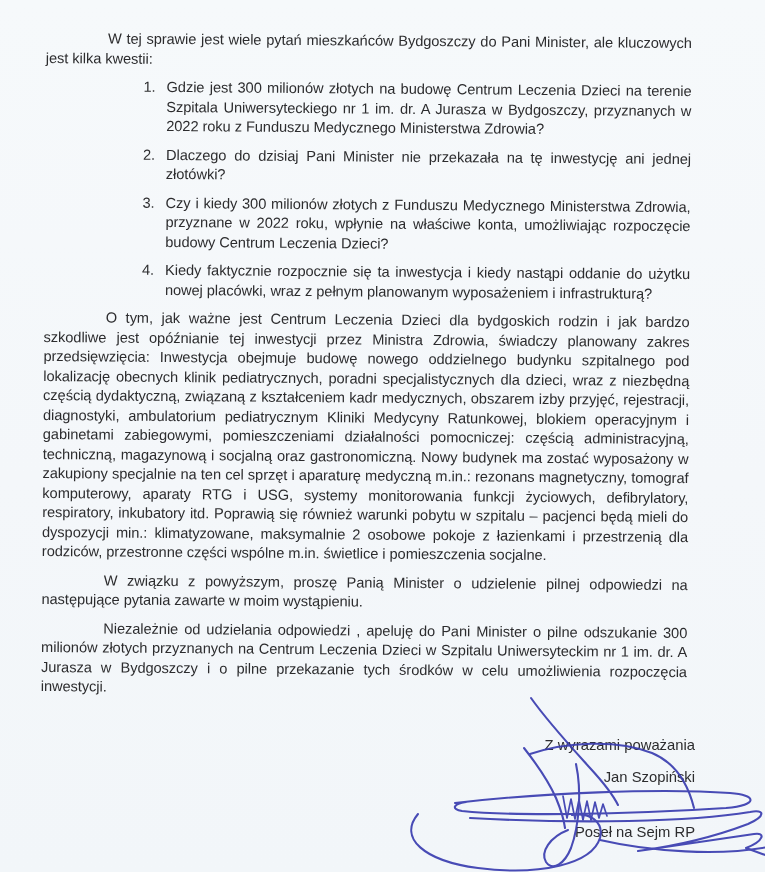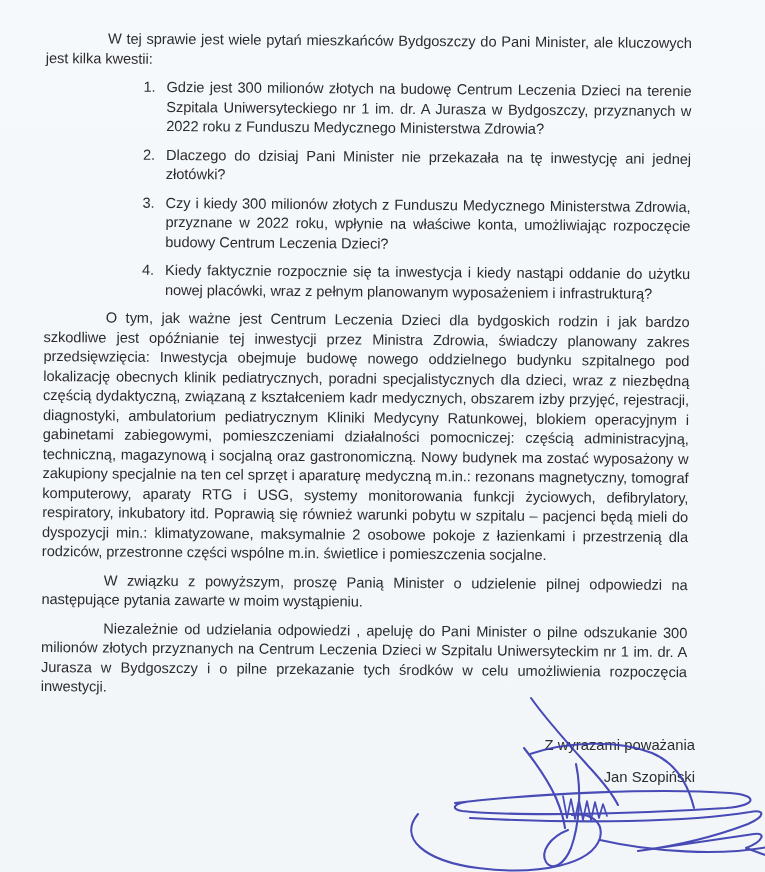--- a/index.html
+++ b/index.html
@@ -91,20 +91,21 @@
     <p>O tym, jak ważne jest Centrum Leczenia Dzieci dla bydgoskich rodzin i jak bardzo szkodliwe jest opóźnianie tej inwestycji przez Ministra Zdrowia, świadczy planowany zakres przedsięwzięcia: Inwestycja obejmuje budowę nowego oddzielnego budynku szpitalnego pod lokalizację obecnych klinik pediatrycznych, poradni specjalistycznych dla dzieci, wraz z niezbędną częścią dydaktyczną, związaną z kształceniem kadr medycznych, obszarem izby przyjęć, rejestracji, diagnostyki, ambulatorium pediatrycznym Kliniki Medycyny Ratunkowej, blokiem operacyjnym i gabinetami zabiegowymi, pomieszczeniami działalności pomocniczej: częścią administracyjną, techniczną, magazynową i socjalną oraz gastronomiczną. Nowy budynek ma zostać wyposażony w zakupiony specjalnie na ten cel sprzęt i aparaturę medyczną m.in.: rezonans magnetyczny, tomograf komputerowy, aparaty RTG i USG, systemy monitorowania funkcji życiowych, defibrylatory, respiratory, inkubatory itd. Poprawią się również warunki pobytu w szpitalu – pacjenci będą mieli do dyspozycji min.: klimatyzowane, maksymalnie 2 osobowe pokoje z łazienkami i przestrzenią dla rodziców, przestronne części wspólne m.in. świetlice i pomieszczenia socjalne.</p>
 
     <p>W związku z powyższym, proszę Panią Minister o udzielenie pilnej odpowiedzi na następujące pytania zawarte w moim wystąpieniu.</p>
 
     <p>Niezależnie od udzielania odpowiedzi , apeluję do Pani Minister o pilne odszukanie 300 milionów złotych przyznanych na Centrum Leczenia Dzieci w Szpitalu Uniwersyteckim nr 1 im. dr. A Jurasza w Bydgoszczy i o pilne przekazanie tych środków w celu umożliwienia rozpoczęcia inwestycji.</p>
   </div>
 
   <div class="sig-block">
     <div class="sig-closing">Z wyrazami poważania</div>
     <div class="sig-name">Jan Szopiński</div>
+    <div class="sig-title">Poseł na Sejm RP</div>
   </div>
 
   <svg class="signature" width="765" height="872" viewBox="0 0 765 872">
     <g stroke="#3a3db0" stroke-width="2.1" opacity="0.92">
 
       <path d="M 531 698 C 548 722 572 748 590 768 C 602 781 612 793 618 805"></path>
 
       <path d="M 524 748 C 535 762 548 780 556 798 C 561 810 564 820 565 828"></path>
 
       <path d="M 530 754 C 566 742 616 739 652 753 C 676 763 688 784 694 808"></path>

